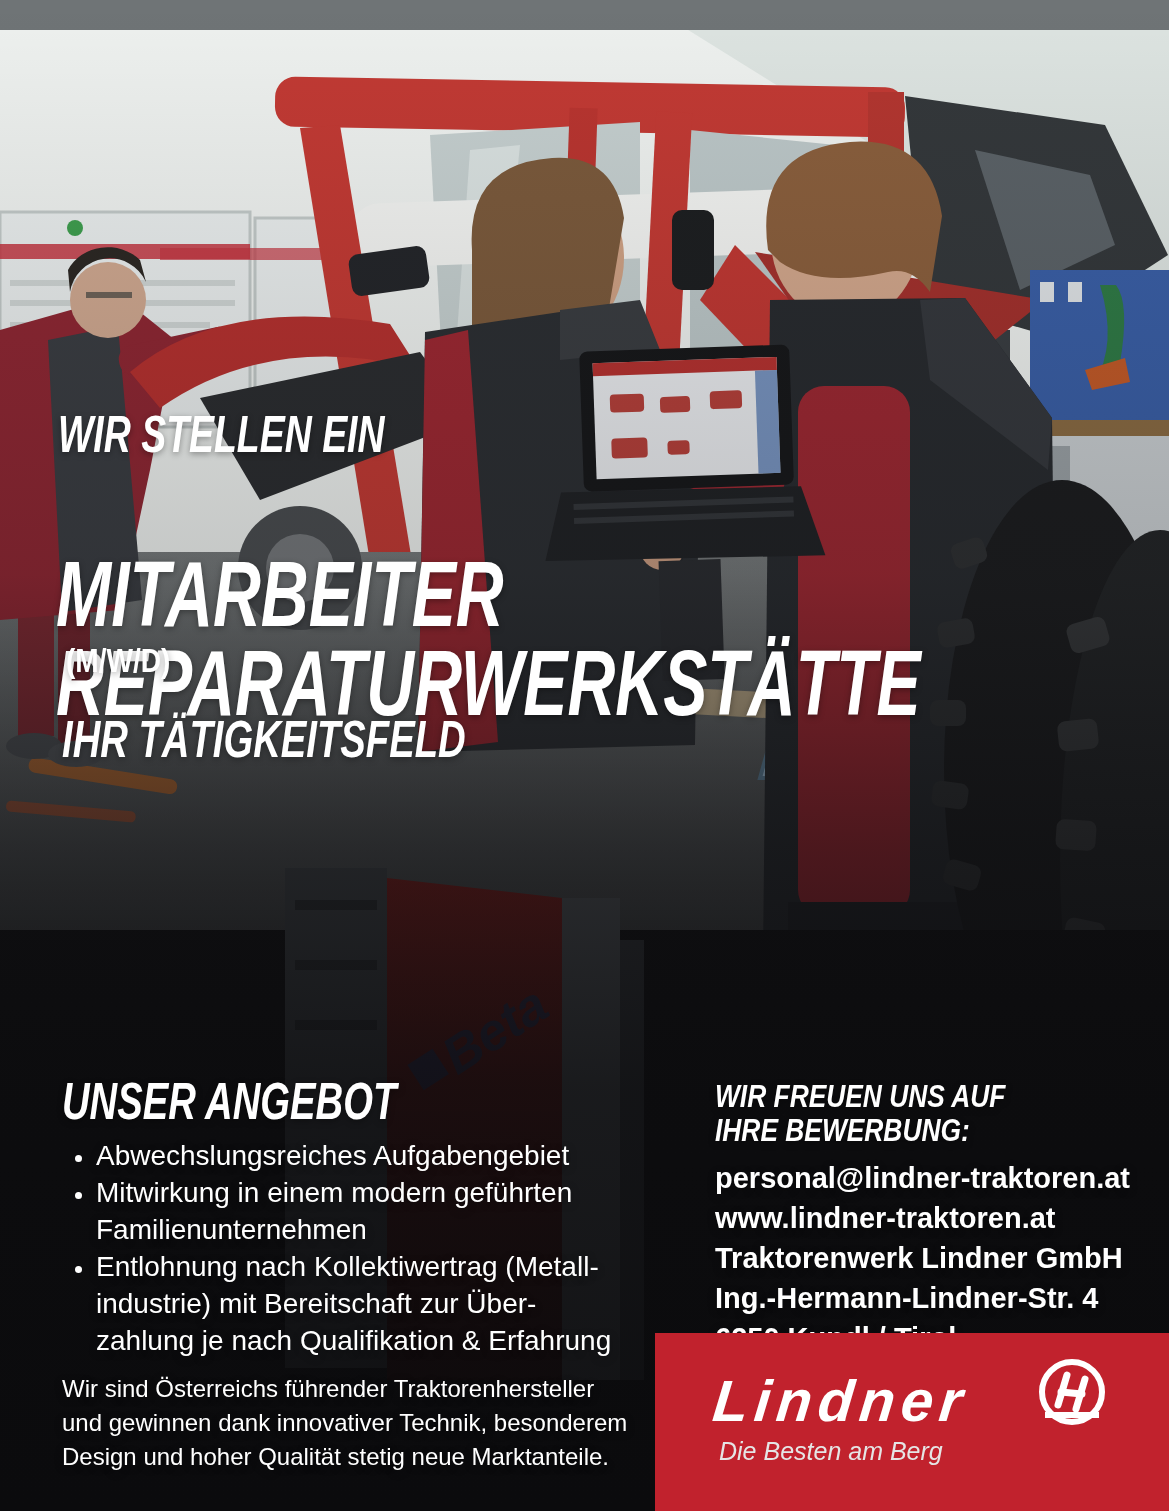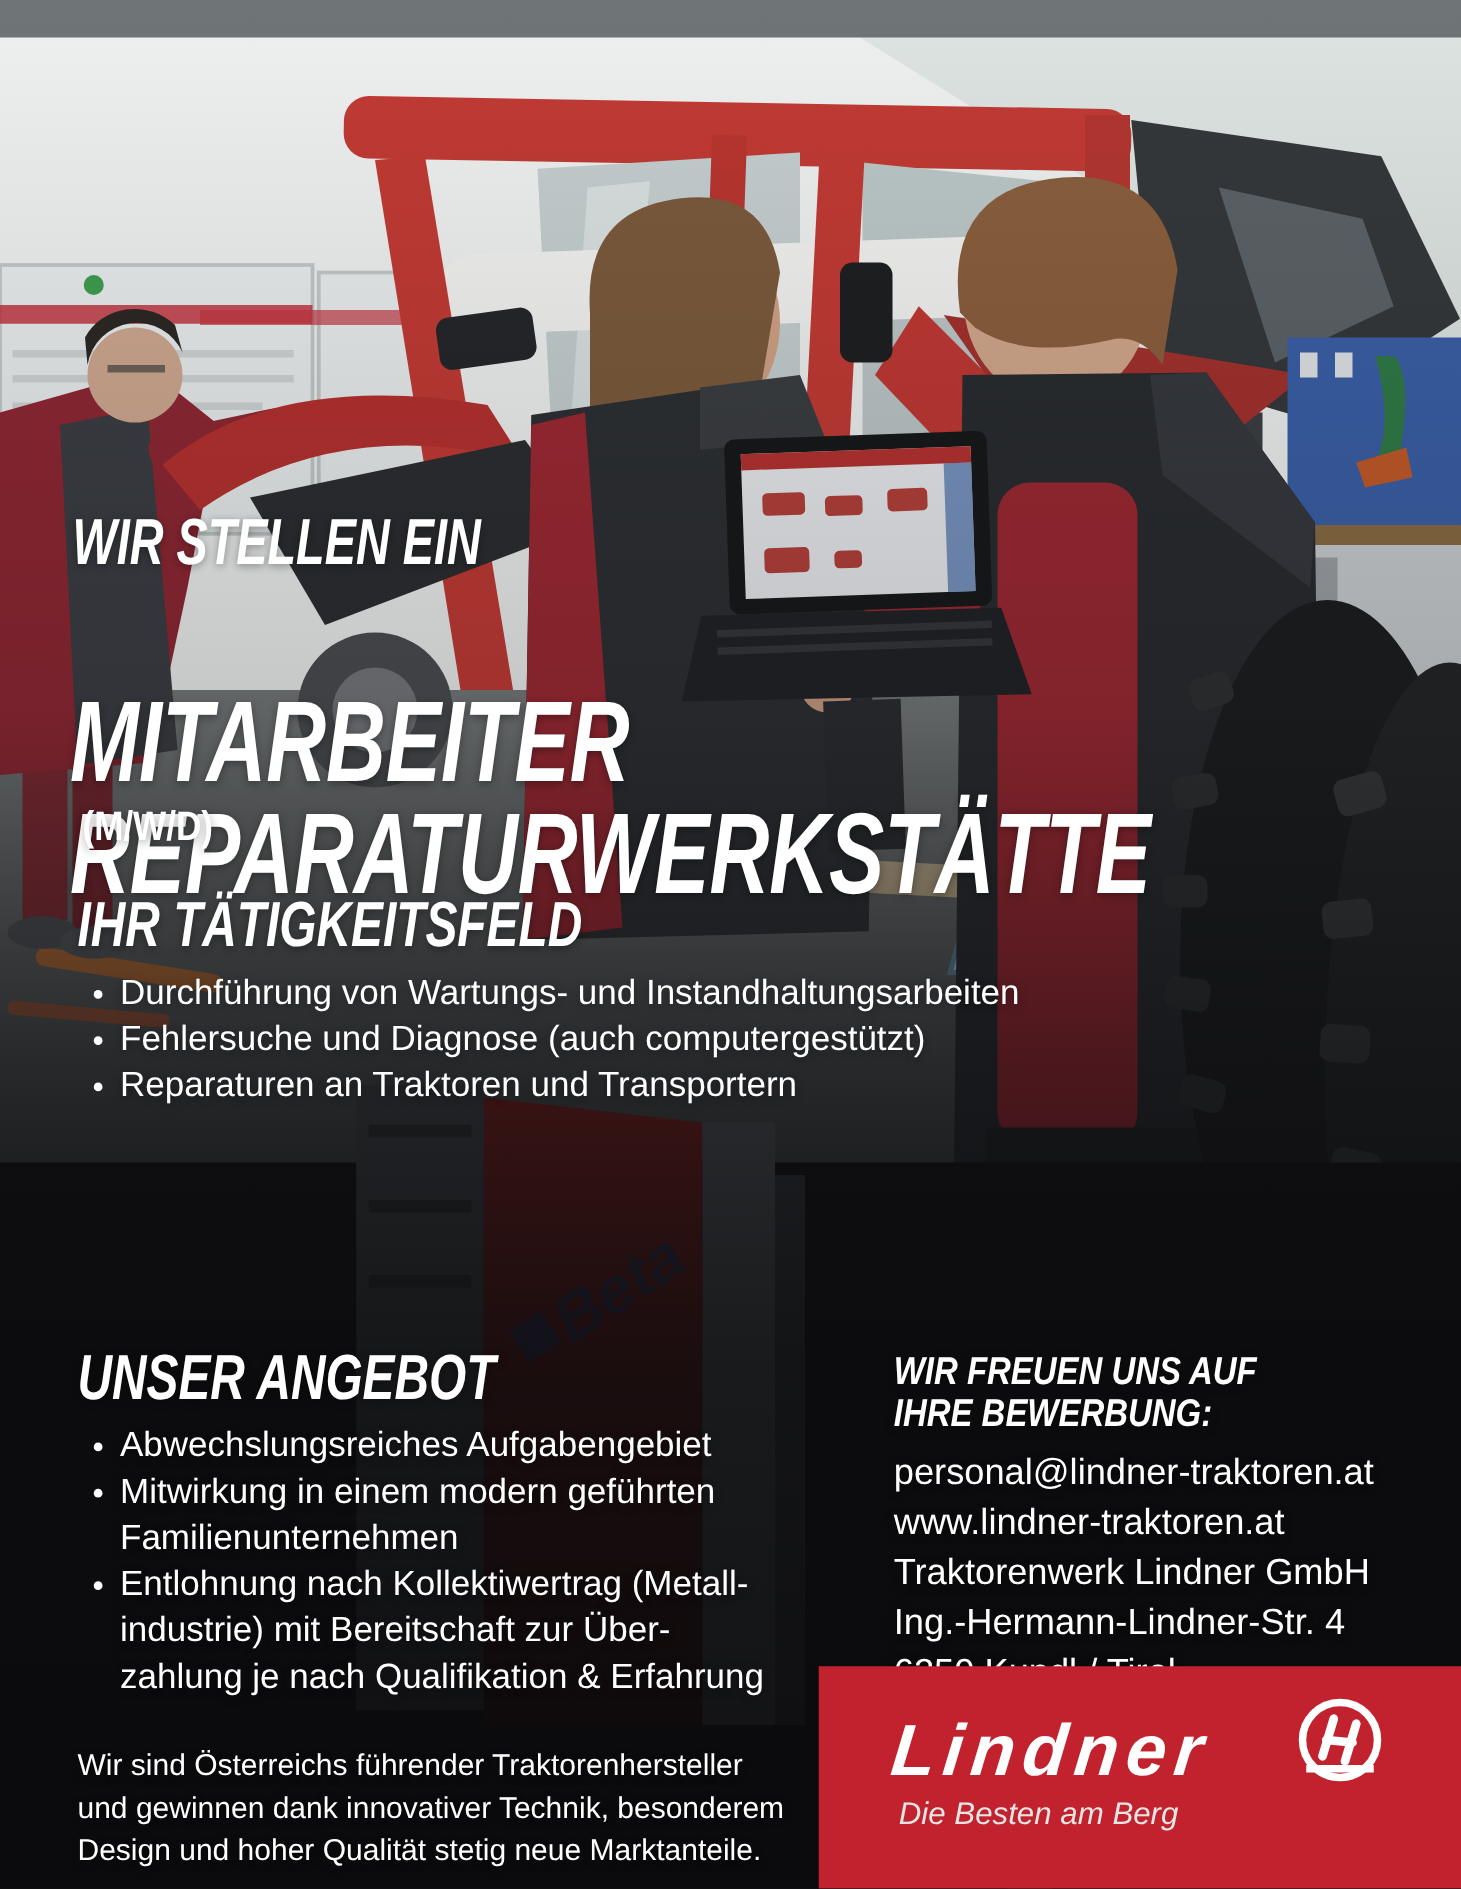--- a/index.html
+++ b/index.html
@@ -20,23 +20,23 @@
   .sec-h{font-size:51px;font-weight:bold;font-style:italic;line-height:1;}
   .sec-h .cond{transform:scaleX(.75);}
   .section ul{margin:10px 0 0 0;padding:0 0 0 34px;}
   .section li{font-size:28px;line-height:37px;white-space:pre-line;color:#fff;}
   .section li::marker{color:#fff;font-size:24px;}
   #sec-0{top:714px;} #sec-1{top:884px;} #sec-2{top:1076px;}
   
   .apply{left:715px;top:1046px;width:450px;}
   .apply-h{font-size:31px;font-weight:bold;font-style:italic;line-height:1.1;white-space:pre-line;}
   .apply-h .cond{transform:scaleX(.85);}
-  .apply-lines{margin-top:10px;font-size:29px;line-height:40px;}
-  
-  .about{left:62px;top:1372px;font-size:24px;line-height:34px;white-space:pre-line;font-weight:normal;margin-top:24px;}
+  .apply-lines{margin-top:10px;font-size:29px;line-height:40px;font-weight:bold;}
+  
+  .about{left:62px;top:1372px;font-size:24px;line-height:34px;white-space:pre-line;font-weight:normal;}
   
   .footer{position:absolute;left:655px;top:1333px;width:514px;height:178px;background:#c1222d;z-index:4;}
   .brand{position:absolute;left:62px;top:34px;color:#fff;font-size:58px;font-weight:bold;font-style:italic;
          letter-spacing:6px;transform:skewX(-6deg);transform-origin:0 0;}
   .tagline{position:absolute;left:64px;top:104px;color:#e5e5e5;font-size:25px;font-weight:normal;font-style:italic;}
   .emblem{position:absolute;left:378px;top:22px;}
 </style>
 </head>
 <body>
 
@@ -235,25 +235,20 @@
 REPARATURWERKSTÄTTE</span>
   </div>
   <div class="ovl mwd">
     <span class="cond">(M/W/D)</span>
   </div>
 
   <div class="ovl section" id="sec-0">
     <div class="sec-h">
       <span class="cond">IHR TÄTIGKEITSFELD</span>
     </div>
-    <ul>
-      <li>Durchführung von Wartungs- und Instandhaltungsarbeiten</li>
-      <li>Fehlersuche und Diagnose (auch computergestützt)</li>
-      <li>Reparaturen an Traktoren und Transportern</li>
-    </ul>
   </div>
 
 
   <div class="ovl section" id="sec-2">
     <div class="sec-h">
       <span class="cond">UNSER ANGEBOT</span>
     </div>
     <ul>
       <li>Abwechslungsreiches Aufgabengebiet</li>
       <li>Mitwirkung in einem modern geführten

